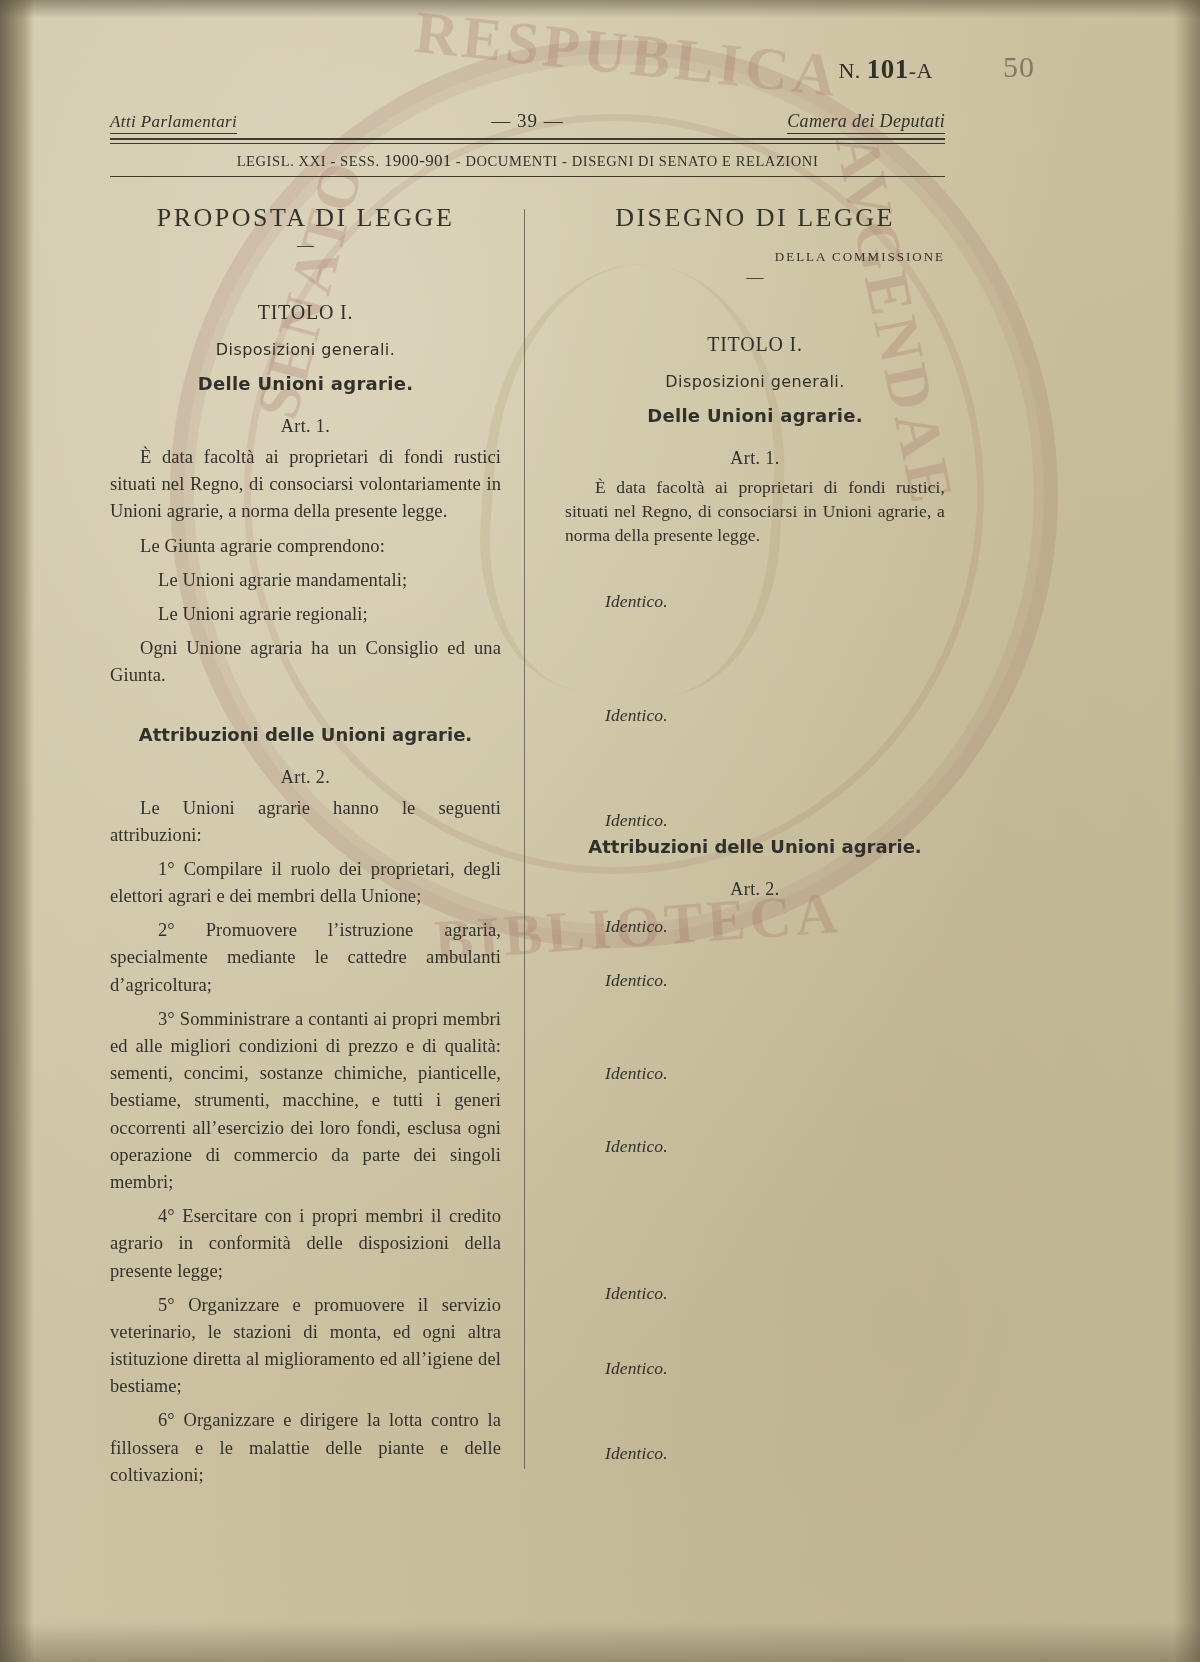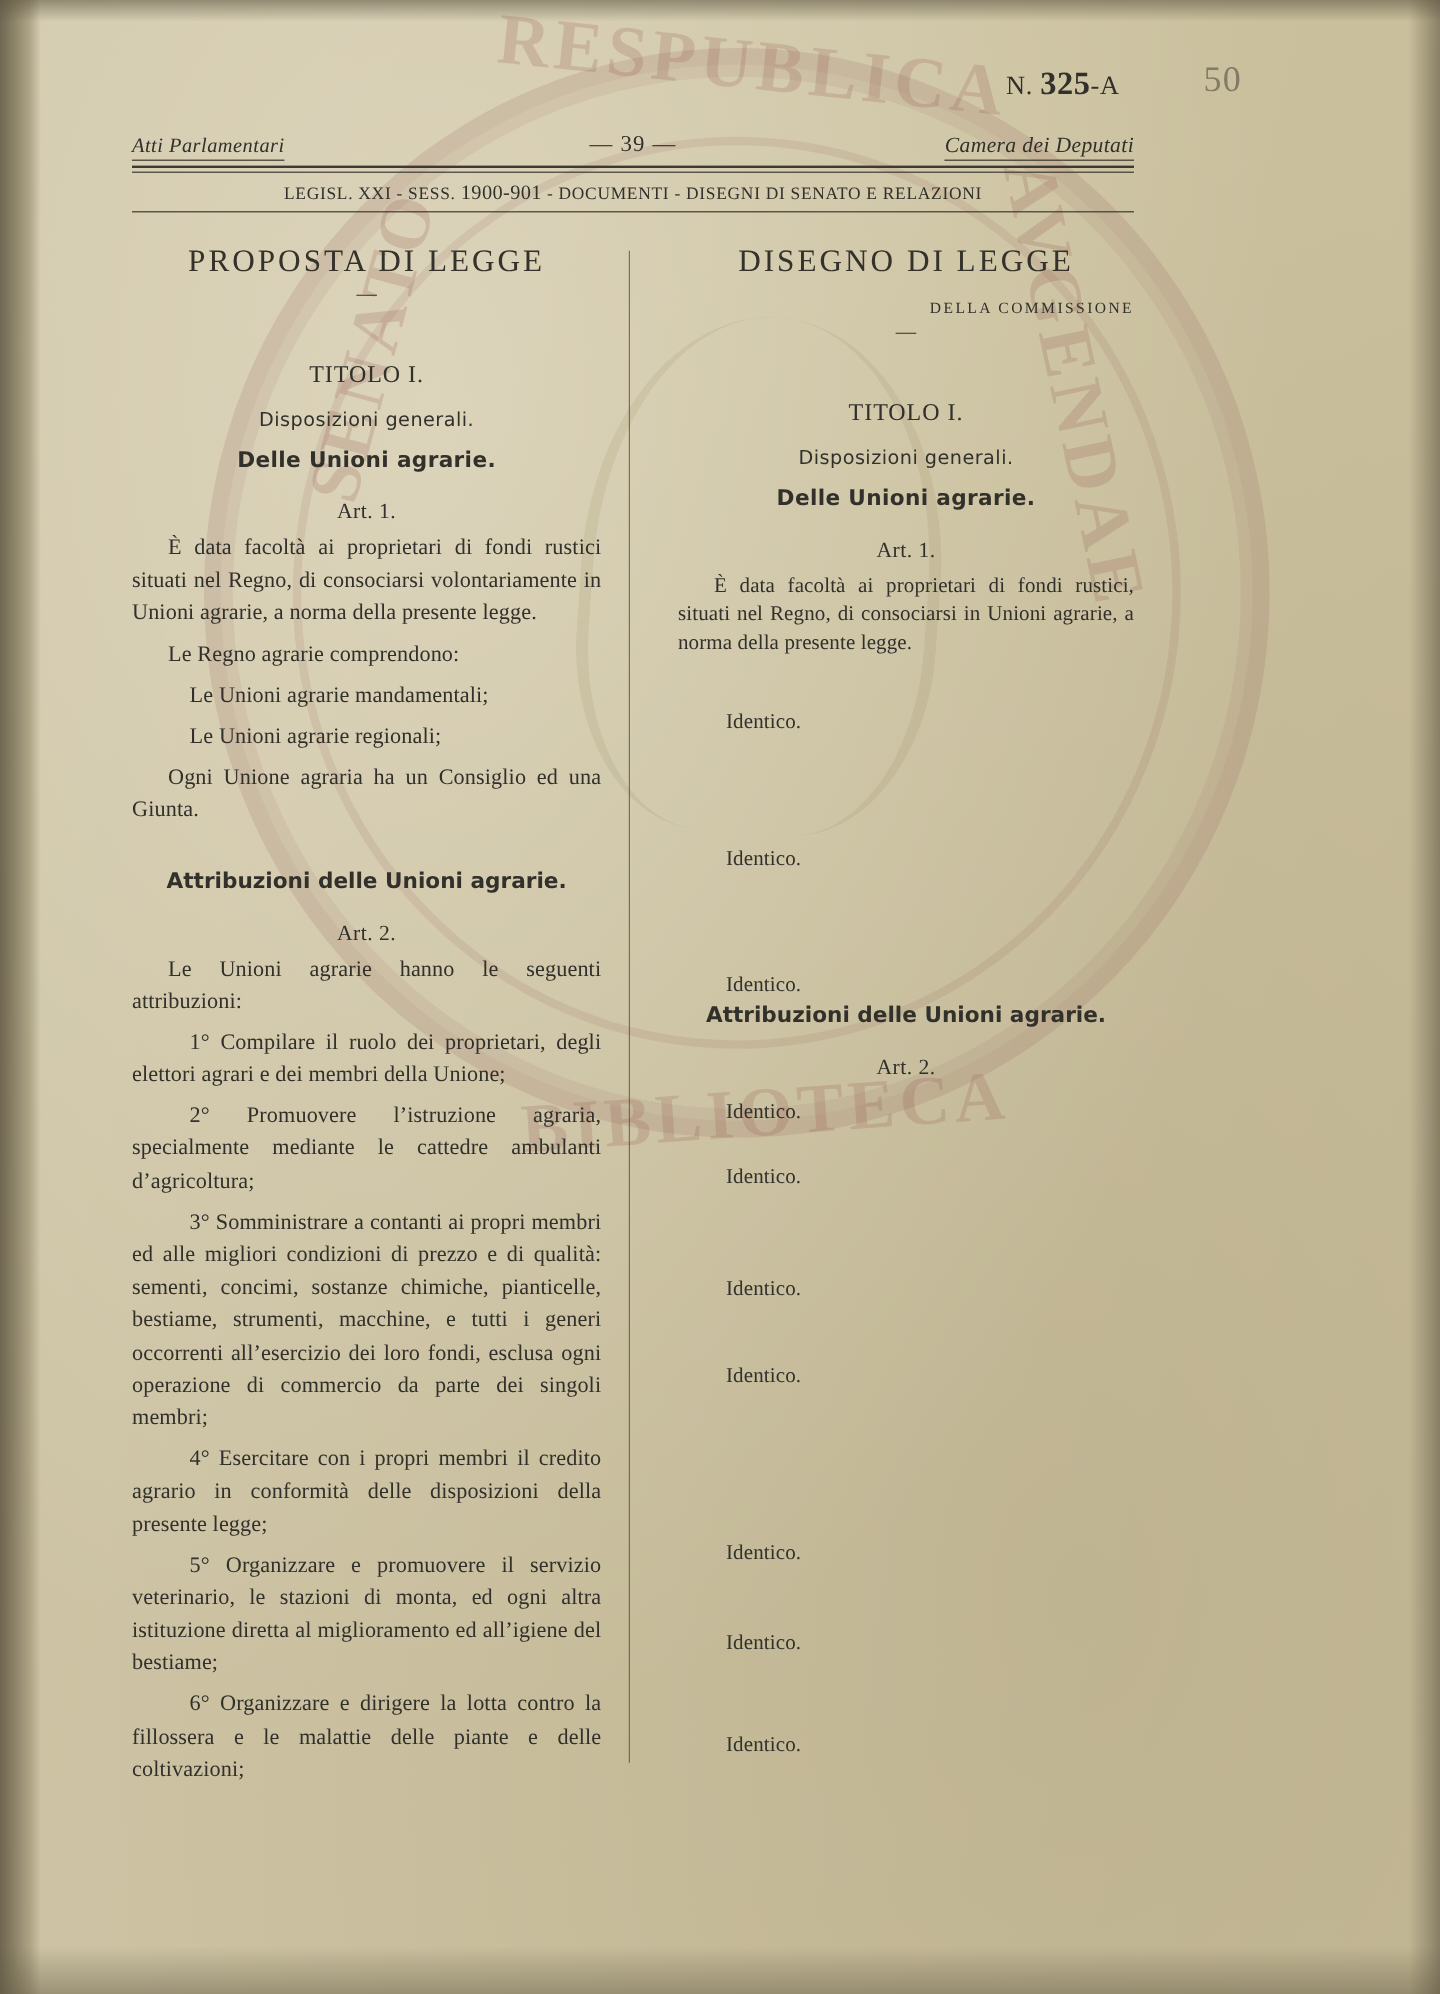--- a/index.html
+++ b/index.html
@@ -249,20 +249,21 @@
   }
   p.body.sub { text-indent: 48px; }
   p.body.noind { text-indent: 0; }
 
   .col-right p.body {
     font-size: 17.5px;
     line-height: 1.36;
   }
 
   .ident {
+    font-style: italic;
     font-size: 17px;
     letter-spacing: .2px;
   }
 
   
   .right-flow { position: relative; }
   .ident-abs { position: absolute; left: 40px; }
 </style>
 </head>
 <body>
@@ -284,21 +285,21 @@
   </div>
 
   <div class="content">
 
     <div class="head-row">
       <div class="head-left">Atti Parlamentari</div>
       <div class="head-center">— 39 —</div>
       <div class="head-right">Camera dei Deputati</div>
 
       <div class="doc-number">
-        <span>N. </span><b>325</b><span>-A</span>
+        <span>N. </span><b>101</b><span>-A</span>
       </div>
       <div class="folio">50</div>
     </div>
 
     <div class="rule-double"></div>
 
     <div class="legis-line">
       <span>LEGISL. XXI - SESS. </span><span class="big">1900-901</span><span> - DOCUMENTI - DISEGNI DI SENATO E RELAZIONI</span>
     </div>
     <div class="rule-under"></div>
@@ -309,21 +310,21 @@
       <div class="col col-left">
         <div class="col-title">PROPOSTA DI LEGGE</div>
         <div class="dash">—</div>
 
         <div class="titolo">TITOLO I.</div>
         <div class="disposizioni">Disposizioni generali.</div>
         <div class="delle-unioni">Delle Unioni agrarie.</div>
 
         <div class="art">Art. 1.</div>
         <p class="body">È data facoltà ai proprietari di fondi rustici situati nel Regno, di consociarsi volontariamente in Unioni agrarie, a norma della presente legge.</p>
-        <p class="body">Le Regno agrarie comprendono:</p>
+        <p class="body">Le Giunta agrarie comprendono:</p>
         <p class="body sub">Le Unioni agrarie mandamentali;</p>
         <p class="body sub">Le Unioni agrarie regionali;</p>
         <p class="body">Ogni Unione agraria ha un Consiglio ed una Giunta.</p>
 
         <div class="sect-head">Attribuzioni delle Unioni agrarie.</div>
         <div class="art">Art. 2.</div>
 
         <p class="body">Le Unioni agrarie hanno le seguenti attribuzioni:</p>
         <p class="body sub">1° Compilare il ruolo dei proprietari, degli elettori agrari e dei membri della Unione;</p>
         <p class="body sub">2° Promuovere l’istruzione agraria, specialmente mediante le cattedre ambulanti d’agricoltura;</p>

